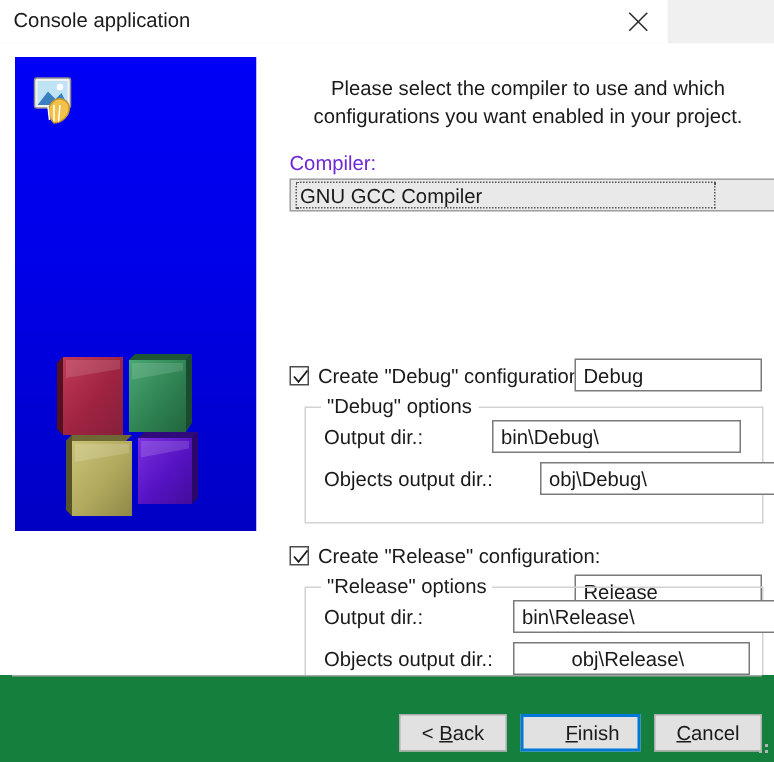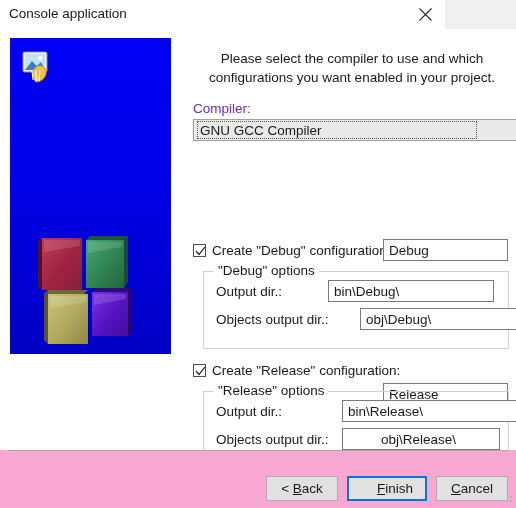--- a/index.html
+++ b/index.html
@@ -201,21 +201,21 @@
   #rel-out-label { left: 12px; top: 12px; }
   #rel-obj-label { left: 12px; top: 40px; }
   #rel-out-input { left: 138px; top: 8px; width: 184px; }
   #rel-obj-input { left: 138px; top: 36px; width: 158px; padding-left: 38px; }
 
   
   #footer {
     position: absolute;
     left: 0; top: 450px;
     width: 516px; height: 58px;
-    background: #f9a8d4;
+    background: #15803d;
   }
   #footer-sep {
     position: absolute;
     left: 8px; top: 0px;
     width: 500px; height: 1px;
     background: #a8a8a8;
   }
   .btn {
     position: absolute;
     top: 26px;

